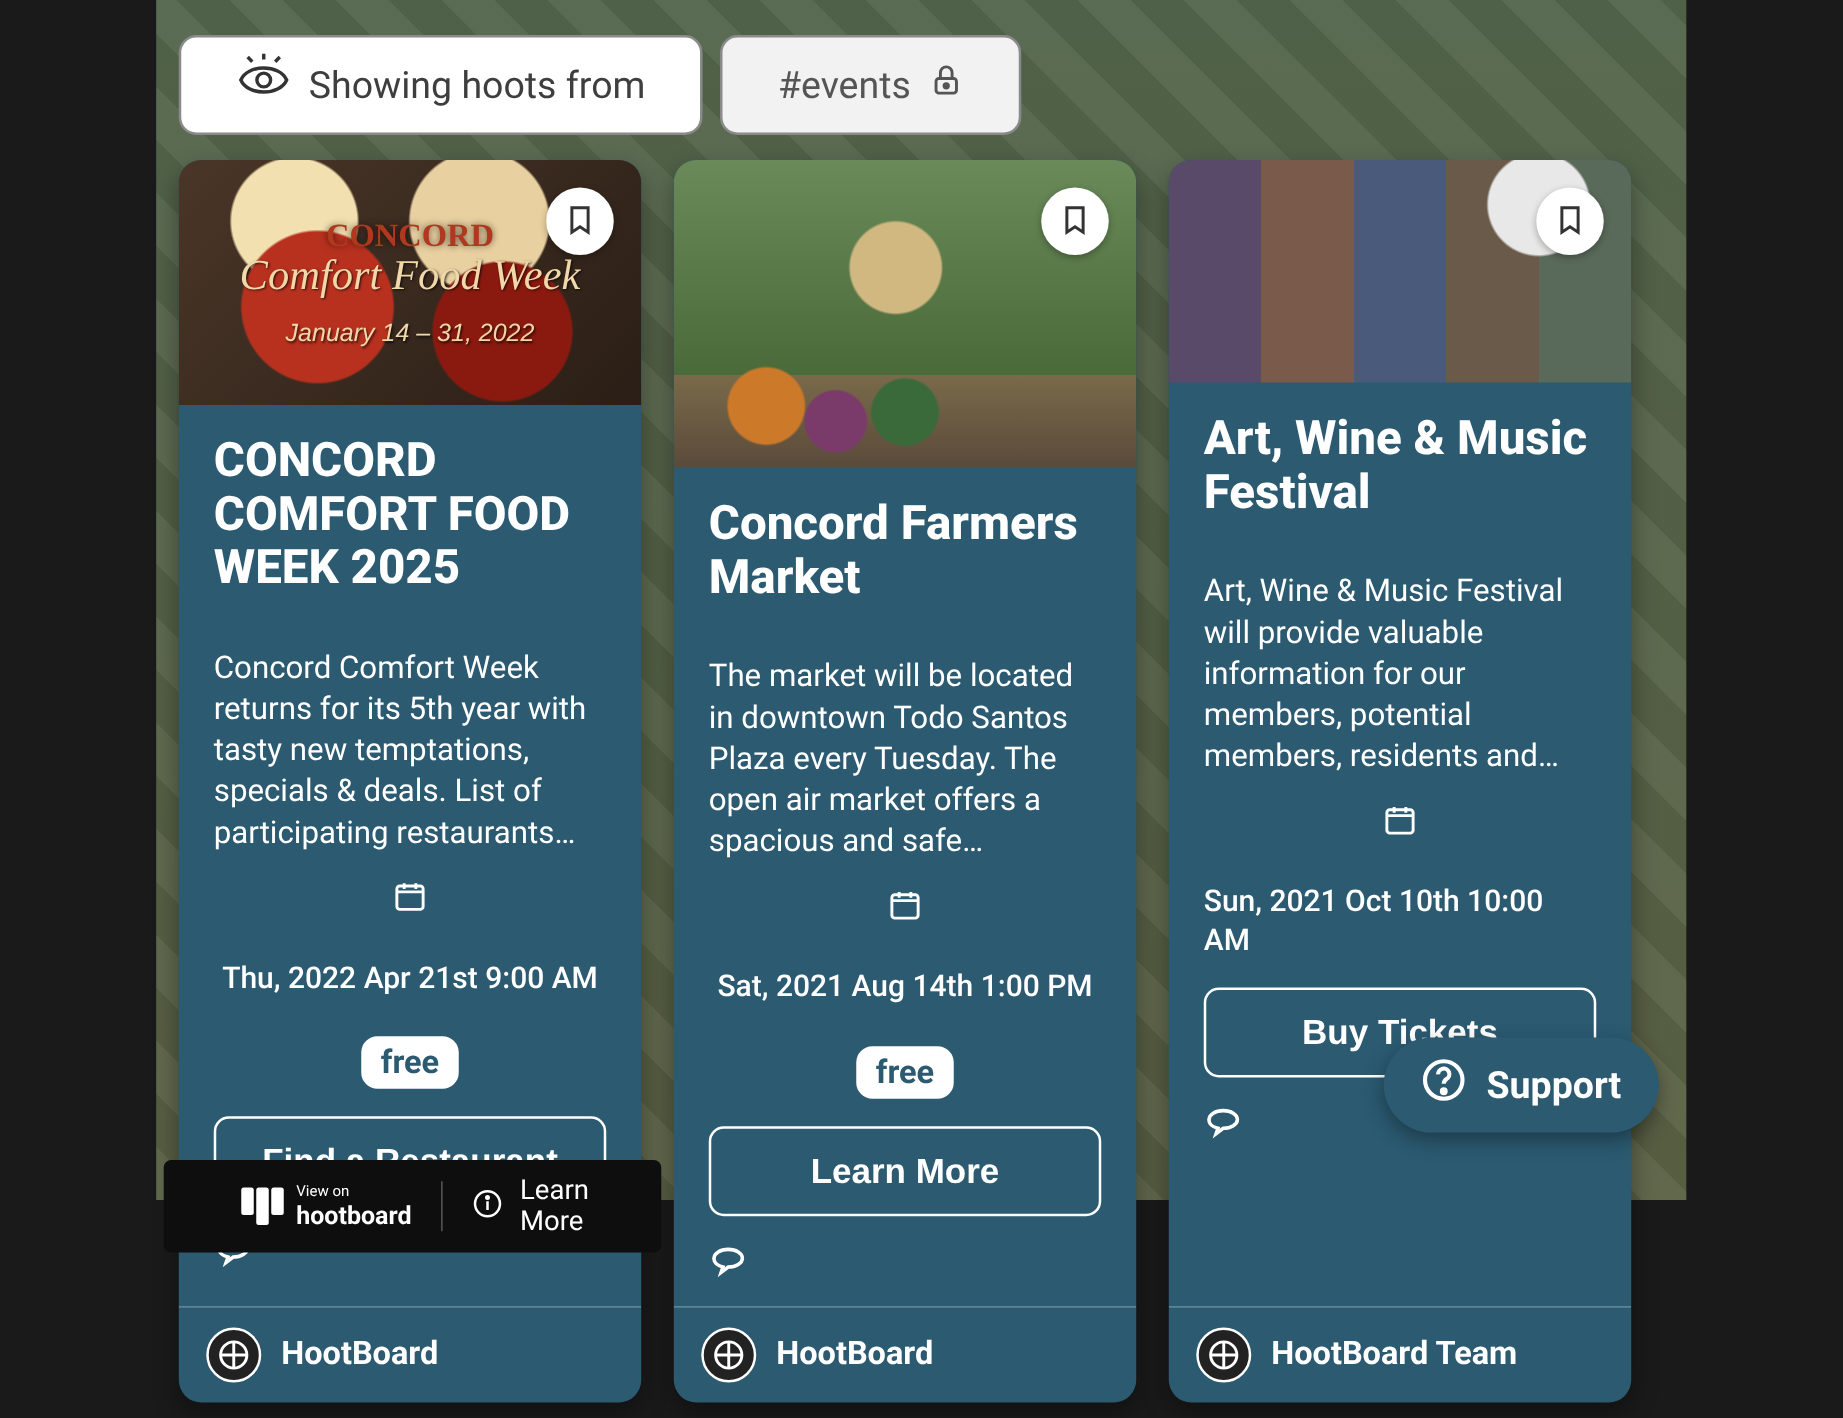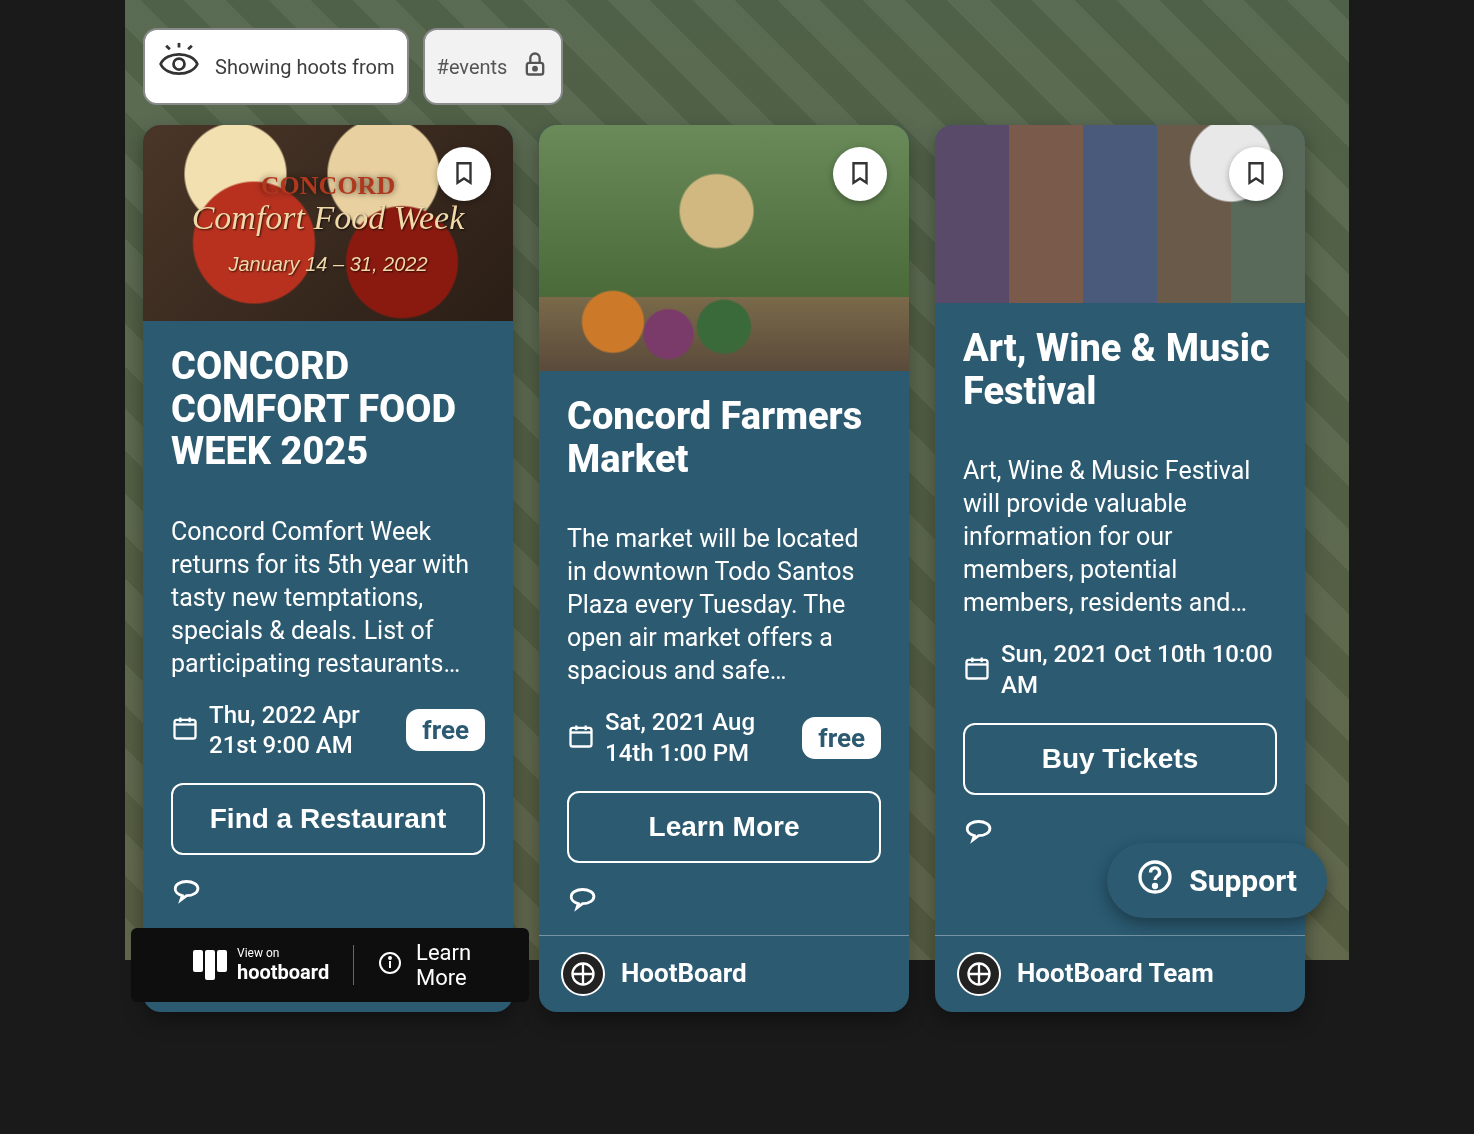--- a/index.html
+++ b/index.html
@@ -27,23 +27,23 @@
 .filter-bar {
   display: flex;
   gap: 14px;
   padding: 28px 10px 14px 10px;
 }
 
 .filter-pill {
   display: inline-flex;
   align-items: center;
   gap: 14px;
-  padding: 12px 12px;
+  padding: 12px 44px;
   border-radius: 14px;
-  font-size: 20px;
+  font-size: 30px;
   color: #3e3e3e;
   text-align: center;
 }
 
 .filter-showing {
   background: #ffffff;
   border: 2px solid #8a8a8a;
 }
 
 .filter-events {
@@ -149,22 +149,23 @@
 .card-desc {
   font-size: 25px;
   line-height: 1.32;
   margin-bottom: 16px;
   margin-top: 24px;
 }
 
 .date-row {
   display: flex;
   align-items: center;
-  gap: 10px;
+  gap: 32px;
   margin-top: 4px;
+  flex-direction: column;
 }
 
 .cal-icon svg { width: 28px; height: 28px; }
 
 .date-text {
   flex: 1;
   font-size: 24px;
   line-height: 1.28;
   font-weight: 500;
 }
@@ -219,21 +220,21 @@
 
 .footer-text {
   font-size: 26px;
   font-weight: 700;
   line-height: 1.2;
 }
 
 .support-pill {
   position: absolute;
   right: 22px;
-  bottom: 42px;
+  bottom: 54px;
   background: #2b5a71;
   color: #fff;
   border-radius: 38px;
   padding: 16px 30px;
   display: flex;
   align-items: center;
   gap: 16px;
   font-size: 30px;
   font-weight: 700;
   box-shadow: 0 6px 16px rgba(0,0,0,0.35);

